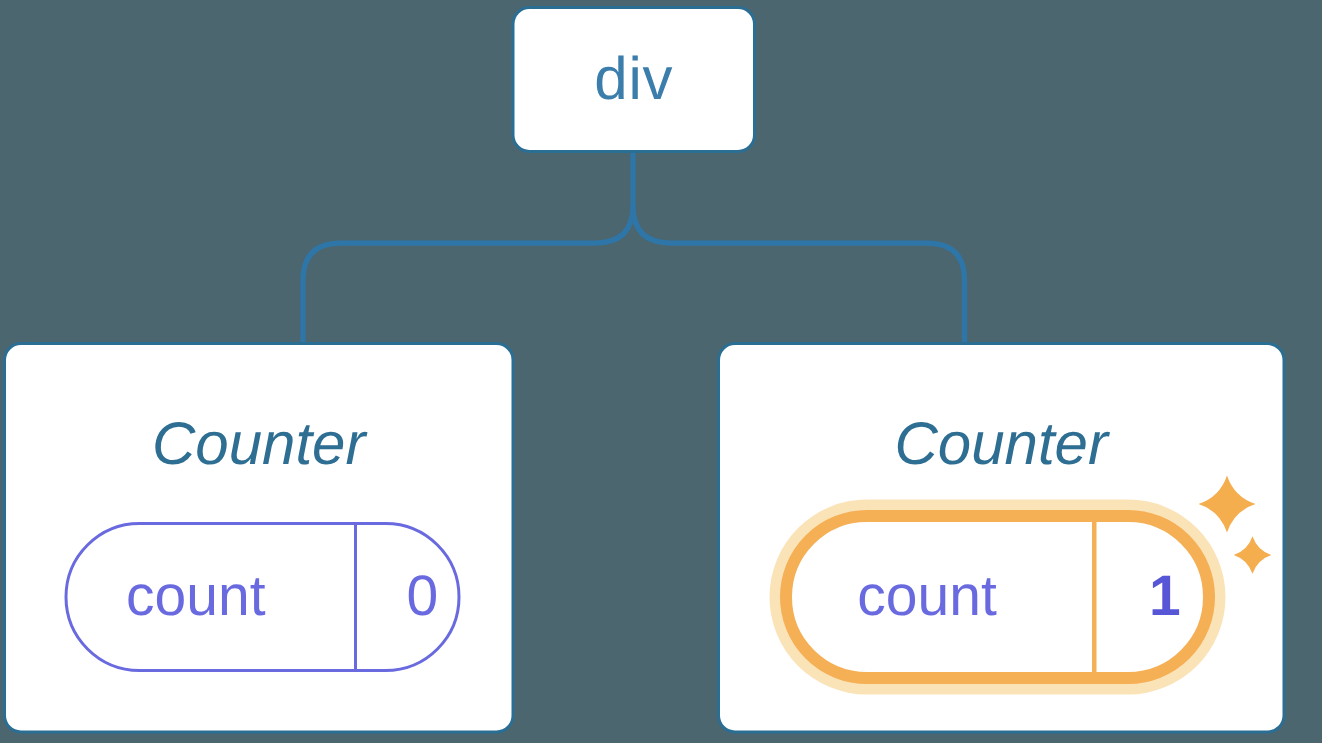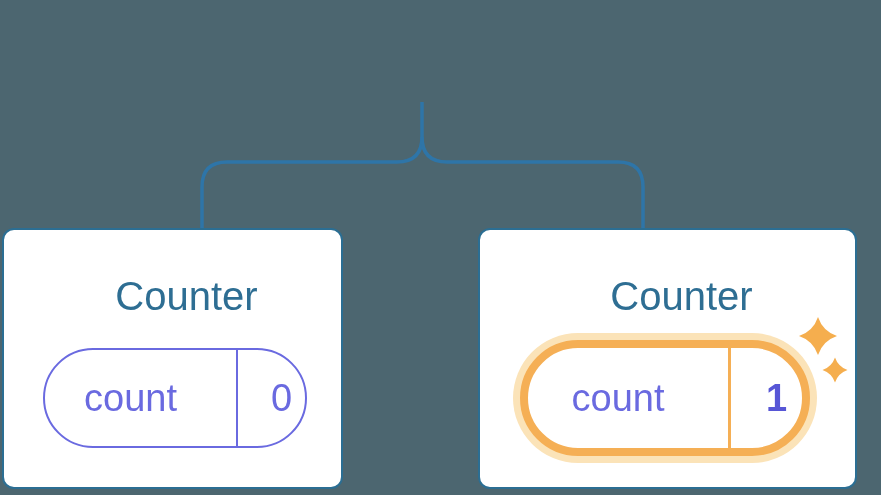--- a/index.html
+++ b/index.html
@@ -39,23 +39,23 @@
   .card{
     position:absolute;top:228px;height:261px;
     background:var(--card-bg);
     border:2.5px solid var(--border-blue);
     border-radius:12px;
     box-sizing:border-box;
   }
   .card-left{left:2px;width:341px;}
   .card-right{left:478px;width:379px;}
   .card-title{
-    position:absolute;left:14px;top:44px;width:100%;
+    position:absolute;left:0;top:44px;width:100%;
     text-align:center;
-    font-size:40px;font-weight:500;color:var(--title-text);
+    font-size:40px;font-weight:500;color:var(--title-text);font-style:italic;
   }
   .pill{
     position:absolute;
     display:flex;align-items:stretch;
     box-sizing:border-box;
     background:var(--card-bg);
     gap:20px;
   }
   .pill-normal{
     left:39px;top:118px;width:264px;height:100px;
@@ -85,20 +85,23 @@
 </head>
 <body>
 
 <div class="canvas">
 
   <svg class="connector" width="881" height="495" viewBox="0 0 881 495" aria-hidden="true">
     <path d="M422,102 L422,137 Q422,162 397,162 L227,162 Q202,162 202,187 L202,229" fill="none" stroke="var(--line-blue)" stroke-width="3.5"></path>
     <path d="M422,137 Q422,162 447,162 L618,162 Q643,162 643,187 L643,229" fill="none" stroke="var(--line-blue)" stroke-width="3.5"></path>
   </svg>
 
+  <div class="root-node">
+    <span>div</span>
+  </div>
 
   <div class="card card-left">
     <div class="card-title">Counter</div>
     <div class="pill pill-normal">
       <div class="pill-cell label">count</div>
       <div class="pill-divider"></div>
       <div class="pill-cell value">0</div>
     </div>
   </div>
 

